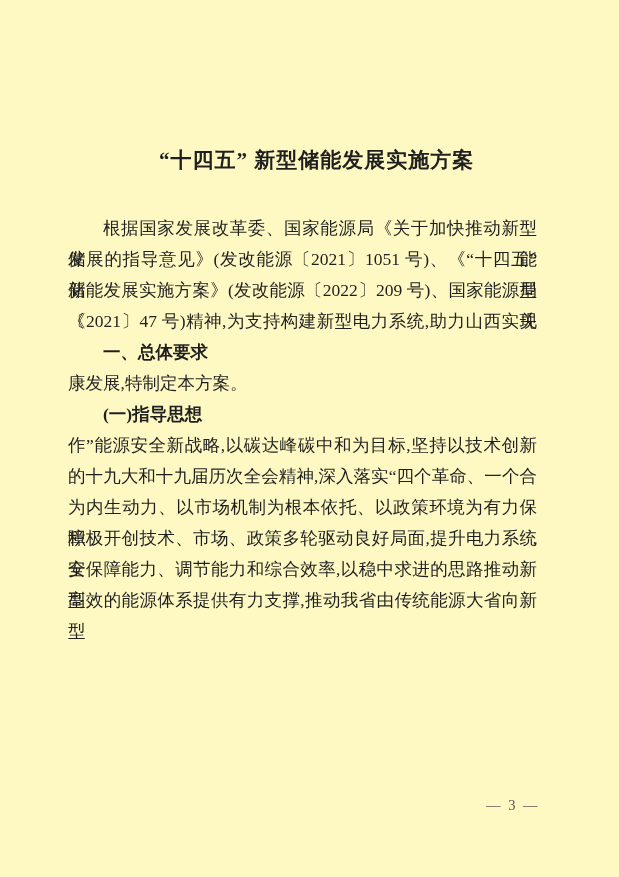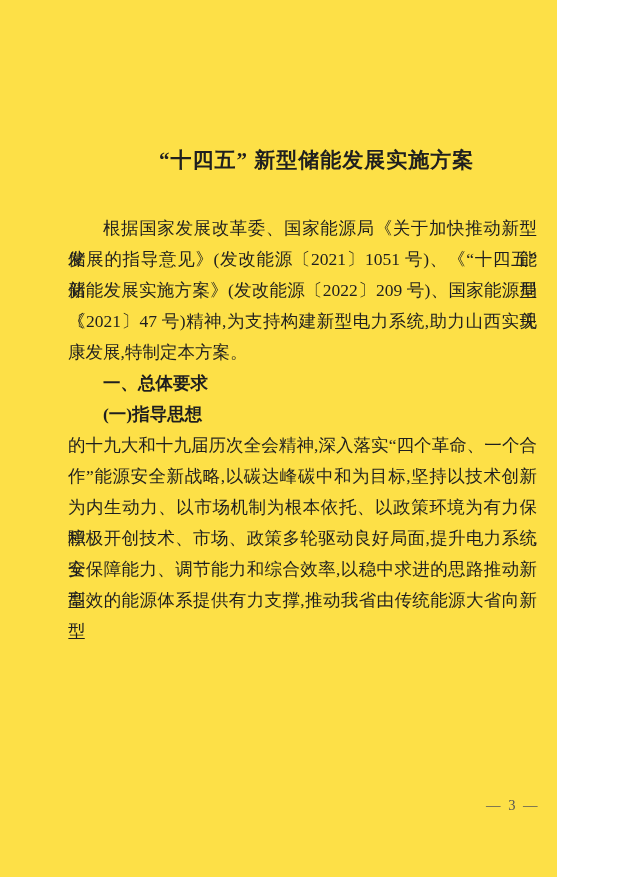--- a/index.html
+++ b/index.html
@@ -2,23 +2,23 @@
 <html><head>
 <meta charset="utf-8">
 <style>
   html, body {
     margin: 0;
     padding: 0;
     background: #ffffff;
   }
   .page {
     position: relative;
-    width: 557px;
+    width: 619px;
     height: 877px;
-    background: #fde047;
+    background: #fef9c3;
     font-family: "Liberation Serif", "DejaVu Serif", serif;
     color: #1f1f1f;
     overflow: hidden;
   }
   .doc-title {
     position: absolute;
     top: 144px;
     left: 68px;
     width: 469px;
     margin: 0;
@@ -67,25 +67,25 @@
 
 <div class="page">
 
   <h1 class="doc-title">“十四五” 新型储能发展实施方案</h1>
 
   <div class="body-text">
     <div class="line indent just">根据国家发展改革委、国家能源局《关于加快推动新型储能</div>
     <div class="line just">发展的指导意见》(发改能源〔2021〕1051 号)、《“十四五” 新型</div>
     <div class="line just">储能发展实施方案》(发改能源〔2022〕209 号)、国家能源局《关</div>
     <div class="line just">〔2021〕47 号)精神,为支持构建新型电力系统,助力山西实现</div>
+    <div class="line indent bold">一、总体要求</div>
     <div class="line">康发展,特制定本方案。</div>
-    <div class="line indent bold">一、总体要求</div>
     <div class="line indent bold">(一)指导思想</div>
+    <div class="line just">作”能源安全新战略,以碳达峰碳中和为目标,坚持以技术创新</div>
     <div class="line just">的十九大和十九届历次全会精神,深入落实“四个革命、一个合</div>
-    <div class="line just">作”能源安全新战略,以碳达峰碳中和为目标,坚持以技术创新</div>
     <div class="line just">为内生动力、以市场机制为根本依托、以政策环境为有力保障,</div>
     <div class="line just">积极开创技术、市场、政策多轮驱动良好局面,提升电力系统安</div>
     <div class="line just">全保障能力、调节能力和综合效率,以稳中求进的思路推动新型</div>
     <div class="line just">高效的能源体系提供有力支撑,推动我省由传统能源大省向新型</div>
   </div>
 
   <div class="page-number">— 3 —</div>
 
 </div>
 

